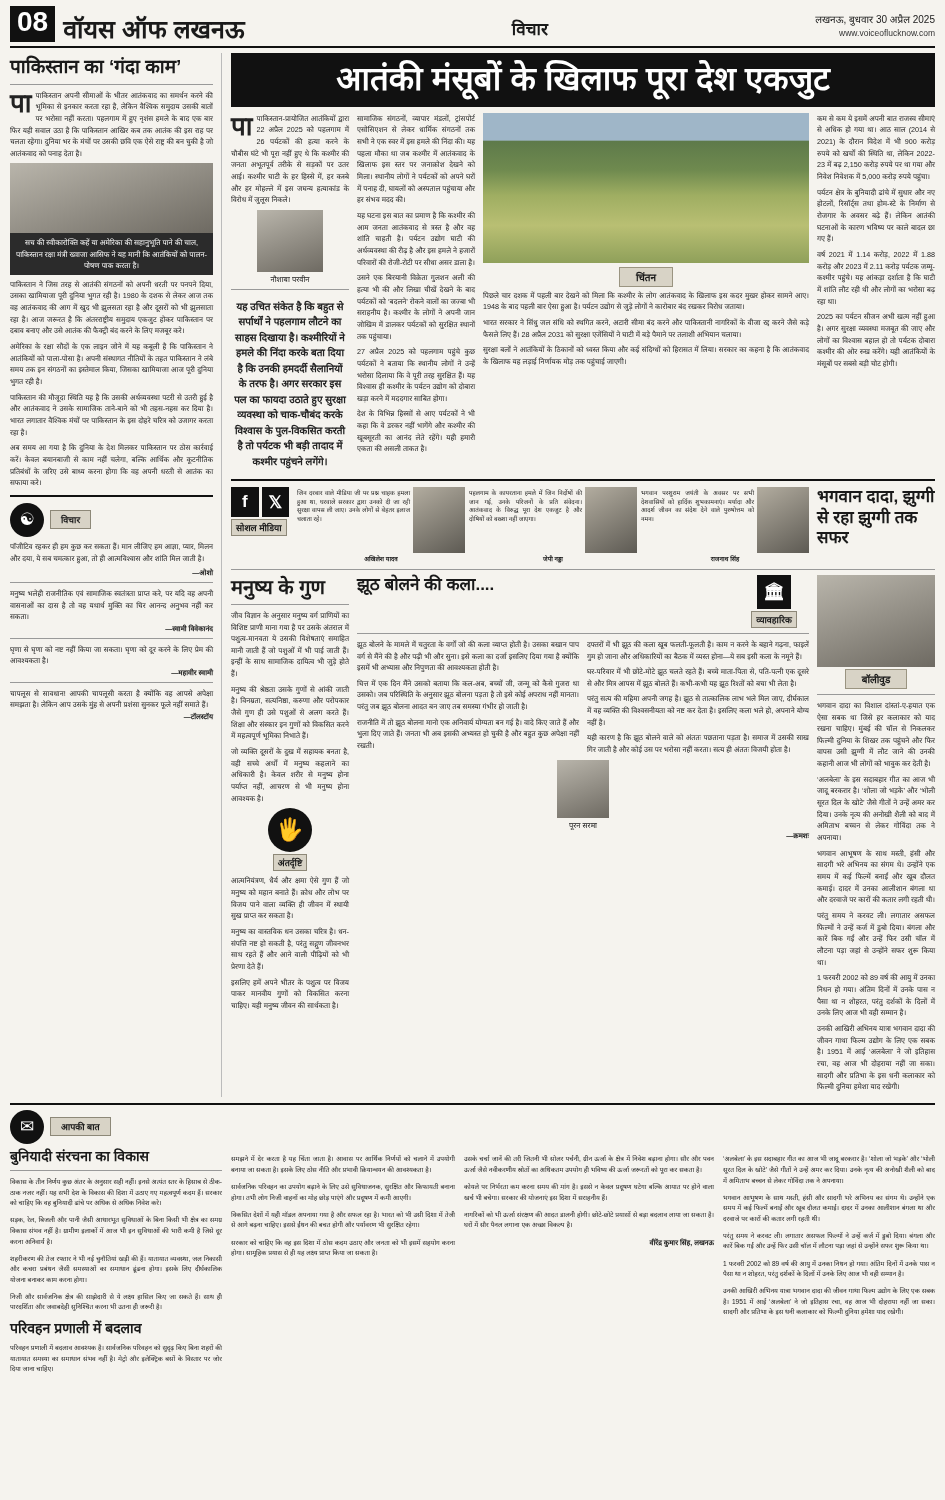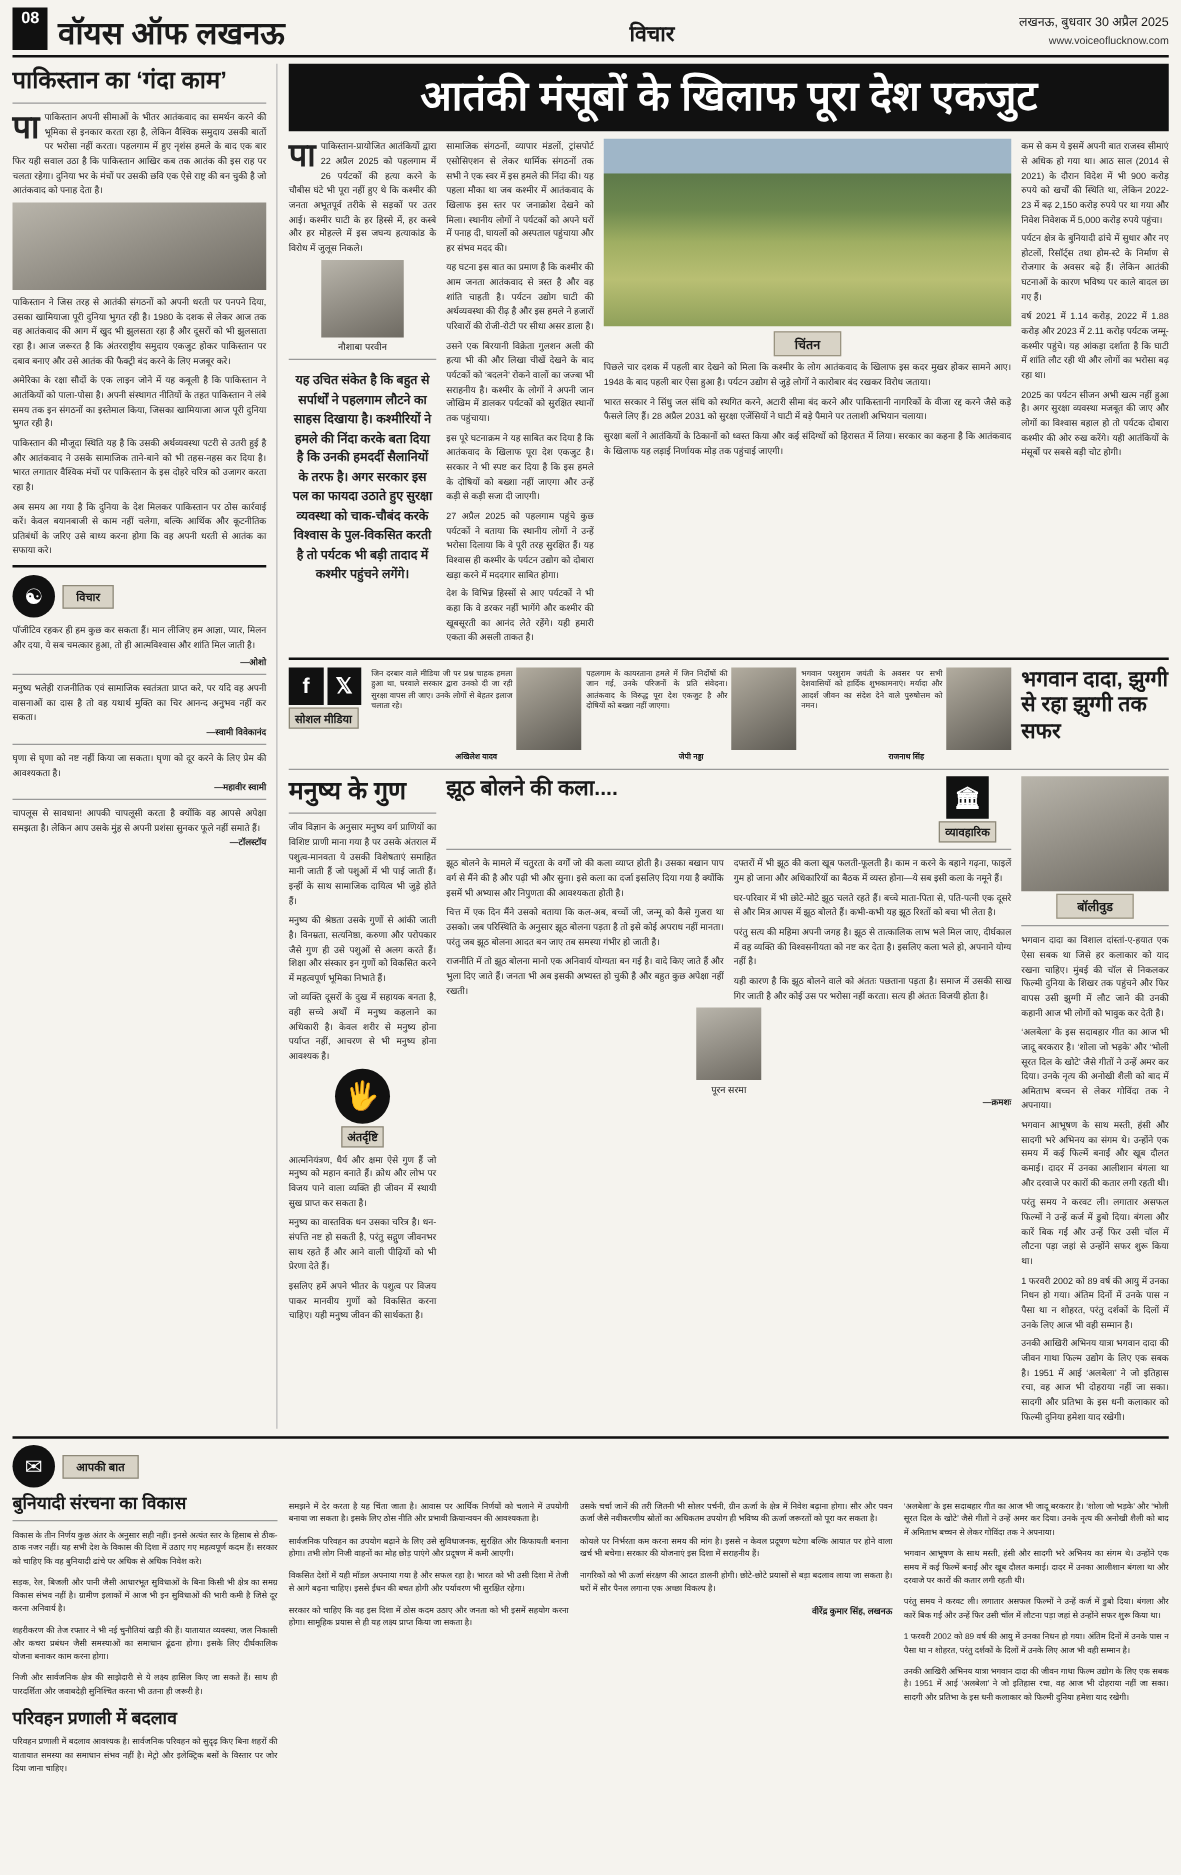--- a/index.html
+++ b/index.html
@@ -9,22 +9,22 @@
     background: #f3f1ec;
     font-family: "Liberation Sans", sans-serif;
     color: #1a1a1a;
     overflow: hidden;
   }
   .page { position: relative; width:945px; height:1500px; background:#f5f3ee; padding: 6px 10px 0 10px; }
 
   
   .masthead { display:flex; align-items:flex-end; border-bottom:2px solid #111; padding-bottom:4px; }
   .pg-num {
-    background:#111; color:#fff; font-weight:bold; font-size:13px;
-    padding:1px 7px 19px 7px; margin-right:8px; line-height:1.1;
+    background:#111; color:#fff; font-weight:bold; font-size:28px;
+    padding:1px 7px 4px 7px; margin-right:8px; line-height:1.1;
   }
   .paper-name { font-size:25px; font-weight:bold; letter-spacing:0px; line-height:1; }
   .mast-center { flex:1; text-align:center; font-size:17px; font-weight:bold; padding-bottom:2px; }
   .mast-right { text-align:right; font-size:9.5px; line-height:1.5; padding-bottom:2px; }
   .mast-right .dateline { font-size:10px; }
   .mast-right .url { font-size:8.5px; color:#333; }
 
   
   .top-area { display:flex; margin-top:5px; }
   .col-left { width:212px; padding-right:8px; border-right:1px solid #bbb; }
@@ -130,20 +130,21 @@
 
   <div class="top-area">
 
     <div class="col-left">
       <div class="hl-small">पाकिस्तान का ‘गंदा काम’</div>
       <div class="rule"></div>
       <div class="txt">
         <p><span class="dropcap">पा</span><span>पाकिस्तान अपनी सीमाओं के भीतर आतंकवाद का समर्थन करने की भूमिका से इनकार करता रहा है, लेकिन वैश्विक समुदाय उसकी बातों पर भरोसा नहीं करता। पहलगाम में हुए नृशंस हमले के बाद एक बार फिर यही सवाल उठा है कि पाकिस्तान आखिर कब तक आतंक की इस राह पर चलता रहेगा। दुनिया भर के मंचों पर उसकी छवि एक ऐसे राष्ट्र की बन चुकी है जो आतंकवाद को पनाह देता है।</span></p>
       </div>
       <div class="photo portrait-bw" style="height:70px;margin:2px 0 0 0;"></div>
+      <div class="cap-dark">सच की स्वीकारोक्ति कहें या अमेरिका की सहानुभूति पाने की चाल, पाकिस्तान रक्षा मंत्री ख्वाजा आसिफ ने यह मानी कि आतंकियों को पालन-पोषण पाक करता है।</div>
       <div class="txt" style="margin-top:4px;">
         <p>पाकिस्तान ने जिस तरह से आतंकी संगठनों को अपनी धरती पर पनपने दिया, उसका खामियाजा पूरी दुनिया भुगत रही है। 1980 के दशक से लेकर आज तक वह आतंकवाद की आग में खुद भी झुलसता रहा है और दूसरों को भी झुलसाता रहा है। आज जरूरत है कि अंतरराष्ट्रीय समुदाय एकजुट होकर पाकिस्तान पर दबाव बनाए और उसे आतंक की फैक्ट्री बंद करने के लिए मजबूर करे।</p>
         <p>अमेरिका के रक्षा सौदों के एक लाइन जोने में यह कबूली है कि पाकिस्तान ने आतंकियों को पाला-पोसा है। अपनी संस्थागत नीतियों के तहत पाकिस्तान ने लंबे समय तक इन संगठनों का इस्तेमाल किया, जिसका खामियाजा आज पूरी दुनिया भुगत रही है।</p>
         <p>पाकिस्तान की मौजूदा स्थिति यह है कि उसकी अर्थव्यवस्था पटरी से उतरी हुई है और आतंकवाद ने उसके सामाजिक ताने-बाने को भी तहस-नहस कर दिया है। भारत लगातार वैश्विक मंचों पर पाकिस्तान के इस दोहरे चरित्र को उजागर करता रहा है।</p>
         <p>अब समय आ गया है कि दुनिया के देश मिलकर पाकिस्तान पर ठोस कार्रवाई करें। केवल बयानबाजी से काम नहीं चलेगा, बल्कि आर्थिक और कूटनीतिक प्रतिबंधों के जरिए उसे बाध्य करना होगा कि वह अपनी धरती से आतंक का सफाया करे।</p>
       </div>
 
       <div class="rule-thick"></div>
 
       <div class="flex" style="align-items:center;gap:6px;">
@@ -178,21 +179,20 @@
           <div class="byline">नौशाबा परवीन</div>
           <div class="rule"></div>
           <div class="pullquote">यह उचित संकेत है कि बहुत से सर्पार्थों ने पहलगाम लौटने का साहस दिखाया है। कश्मीरियों ने हमले की निंदा करके बता दिया है कि उनकी हमदर्दी सैलानियों के तरफ है। अगर सरकार इस पल का फायदा उठाते हुए सुरक्षा व्यवस्था को चाक-चौबंद करके विश्वास के पुल-विकसित करती है तो पर्यटक भी बड़ी तादाद में कश्मीर पहुंचने लगेंगे।</div>
         </div>
 
         <div style="width:118px;">
           <div class="txt">
             <p>सामाजिक संगठनों, व्यापार मंडलों, ट्रांसपोर्ट एसोसिएशन से लेकर धार्मिक संगठनों तक सभी ने एक स्वर में इस हमले की निंदा की। यह पहला मौका था जब कश्मीर में आतंकवाद के खिलाफ इस स्तर पर जनाक्रोश देखने को मिला। स्थानीय लोगों ने पर्यटकों को अपने घरों में पनाह दी, घायलों को अस्पताल पहुंचाया और हर संभव मदद की।</p>
             <p>यह घटना इस बात का प्रमाण है कि कश्मीर की आम जनता आतंकवाद से त्रस्त है और वह शांति चाहती है। पर्यटन उद्योग घाटी की अर्थव्यवस्था की रीढ़ है और इस हमले ने हजारों परिवारों की रोजी-रोटी पर सीधा असर डाला है।</p>
             <p>उसने एक बिरयानी विक्रेता गुलशन अली की हत्या भी की और लिखा चीखें देखने के बाद पर्यटकों को ‘बदलने’ रोकने वालों का जज्बा भी सराहनीय है। कश्मीर के लोगों ने अपनी जान जोखिम में डालकर पर्यटकों को सुरक्षित स्थानों तक पहुंचाया।</p>
-            <p>इस पूरे घटनाक्रम ने यह साबित कर दिया है कि आतंकवाद के खिलाफ पूरा देश एकजुट है। सरकार ने भी स्पष्ट कर दिया है कि इस हमले के दोषियों को बख्शा नहीं जाएगा और उन्हें कड़ी से कड़ी सजा दी जाएगी।</p>
             <p>27 अप्रैल 2025 को पहलगाम पहुंचे कुछ पर्यटकों ने बताया कि स्थानीय लोगों ने उन्हें भरोसा दिलाया कि वे पूरी तरह सुरक्षित हैं। यह विश्वास ही कश्मीर के पर्यटन उद्योग को दोबारा खड़ा करने में मददगार साबित होगा।</p>
             <p>देश के विभिन्न हिस्सों से आए पर्यटकों ने भी कहा कि वे डरकर नहीं भागेंगे और कश्मीर की खूबसूरती का आनंद लेते रहेंगे। यही हमारी एकता की असली ताकत है।</p>
           </div>
         </div>
 
         <div style="flex:1;">
           <div class="photo landscape" style="height:150px;"></div>
           <div class="sect-tag-wrap">
             <span class="sect-tag">चिंतन</span>
           </div>

